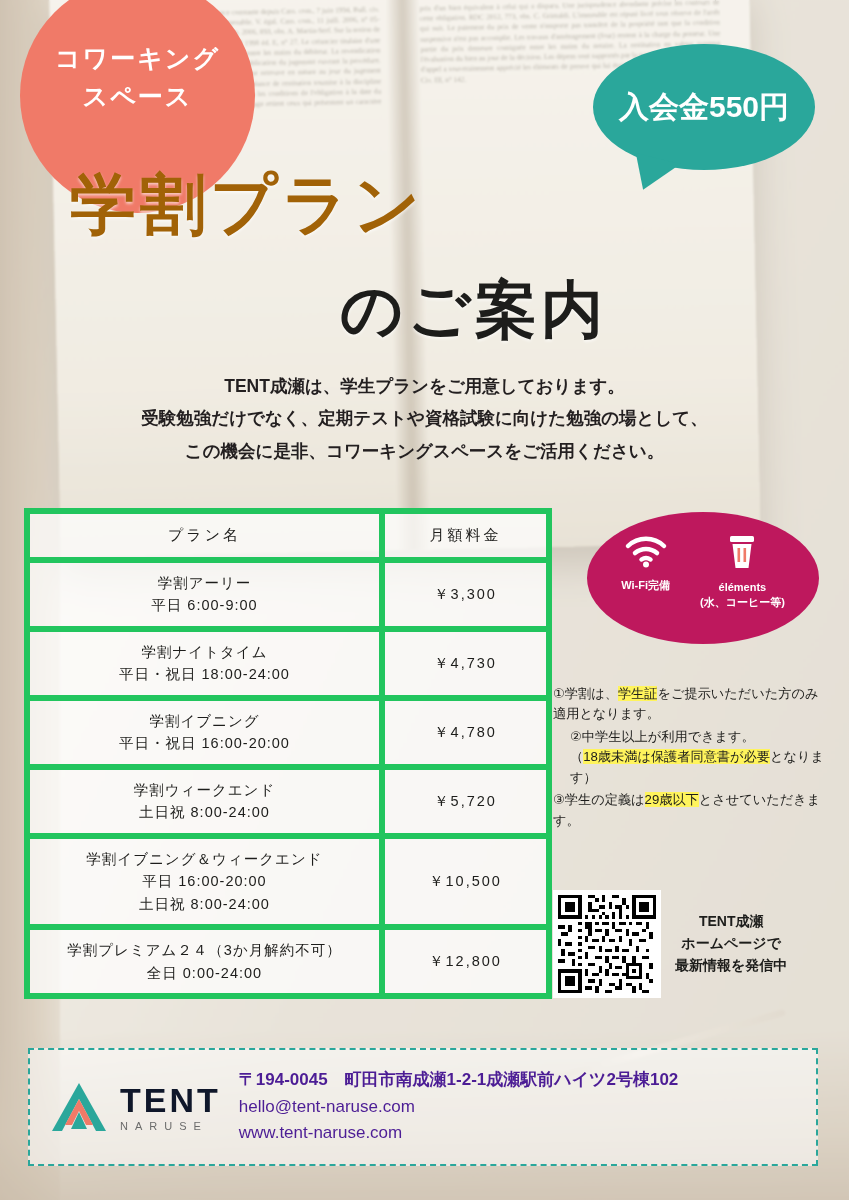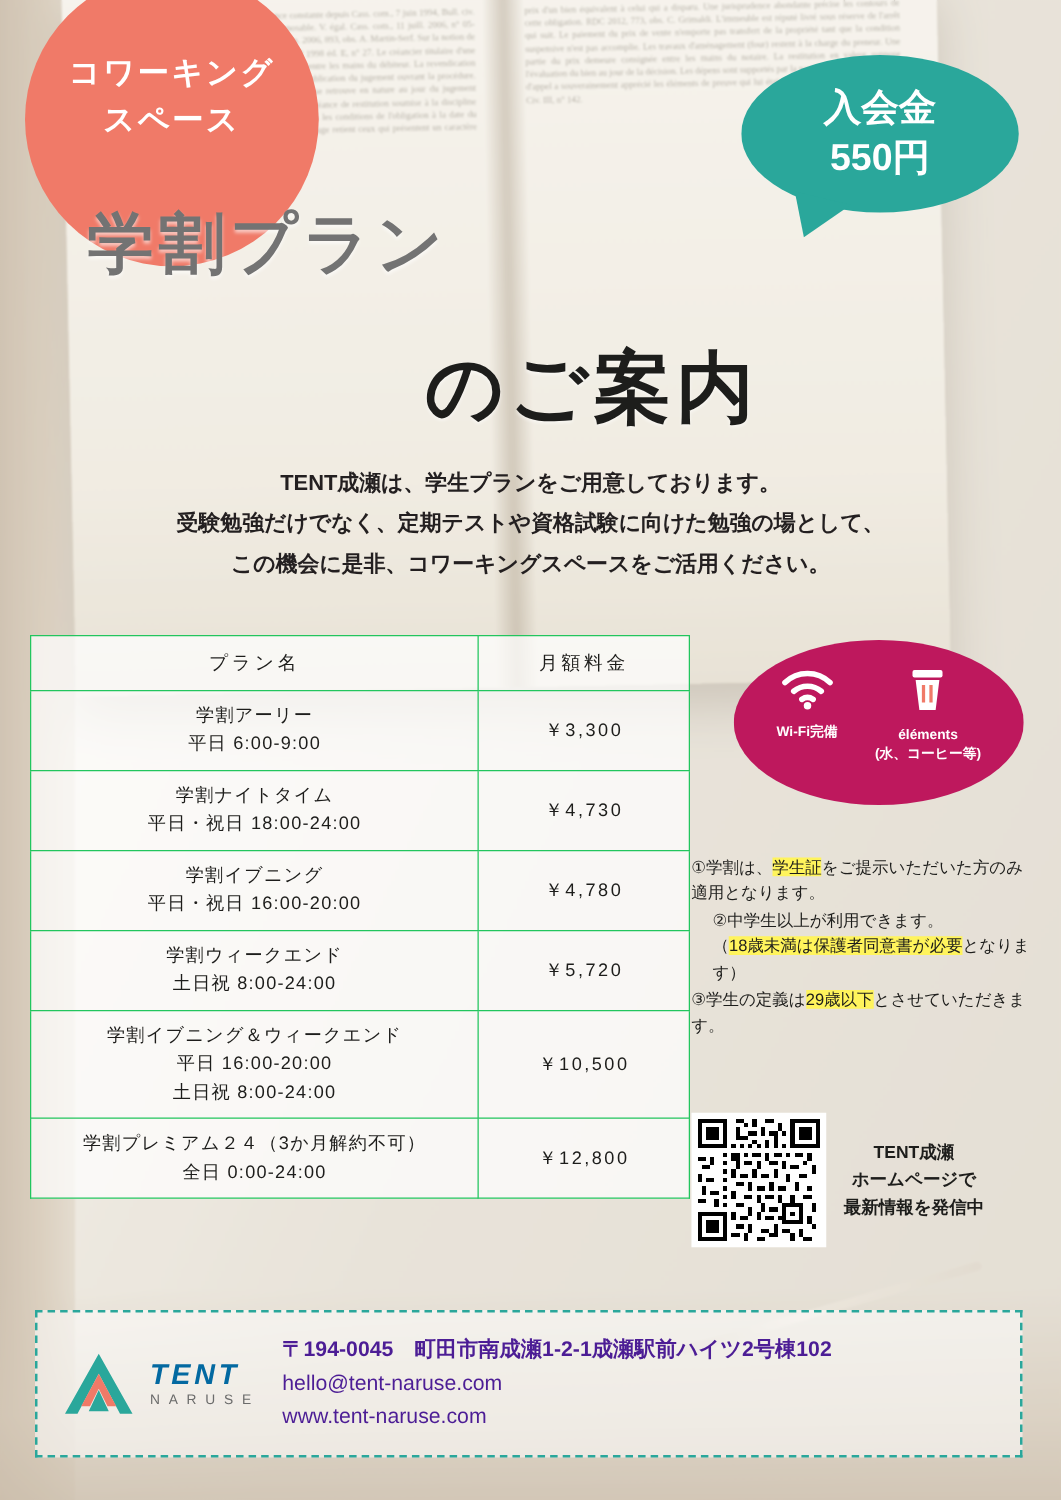--- a/index.html
+++ b/index.html
@@ -101,45 +101,45 @@
     line-height: 1.5;
   }
   .balloon {
     position: absolute;
     right: 34px; top: 44px;
     width: 222px; height: 126px;
     background: #2aa79b;
     border-radius: 50%;
     color: #fff;
     display: flex;
-    flex-direction: column;
+    flex-direction: row;
     align-items: center;
     justify-content: center;
     font-size: 30px;
     font-weight: 700;
     line-height: 1.35;
   }
   .balloon:after {
     content: "";
     position: absolute;
     left: 38px; bottom: -22px;
     width: 0; height: 0;
     border-left: 16px solid transparent;
     border-right: 30px solid transparent;
     border-top: 34px solid #2aa79b;
     transform: rotate(14deg);
   }
 
   .title-main {
     position: absolute;
     left: 70px; top: 160px;
-    font-size: 53px;
+    font-size: 66px;
     font-weight: 700;
     letter-spacing: 4px;
-    color: #737373;
+    color: #a16207;
     text-shadow: 0 2px 3px rgba(255,255,255,.6);
     text-align: right;
   }
   .title-sub {
     position: absolute;
     left: 340px; top: 268px;
     font-size: 62px;
     font-weight: 700;
     letter-spacing: 4px;
     color: #1d1d1b;
@@ -160,21 +160,21 @@
   .plan-table {
     position: absolute;
     left: 24px; top: 508px;
     width: 528px;
     border-collapse: collapse;
     background: rgba(255,255,255,.72);
     font-size: 14.5px;
     color: #1d1d1b;
   }
   .plan-table td, .plan-table th {
-    border: 1px solid #22c55e;
+    border: 6px solid #22c55e;
     text-align: center;
     padding: 9px 4px;
     font-weight: 400;
     letter-spacing: 1px;
   }
   .plan-table th {
     font-weight: 400;
     font-size: 15px;
     letter-spacing: 3px;
     padding: 12px 4px;
@@ -254,25 +254,24 @@
     gap: 18px;
   }
   .logo {
     display: flex;
     align-items: center;
     gap: 10px;
   }
   .logo-mark { width: 62px; height: 56px; }
   .logo-type { line-height: 1; }
   .logo-type .t {
-    font-size: 23px;
+    font-size: 34px;
     font-weight: 700;
     letter-spacing: 3px;
-    color: #0369a1;
-    font-style: italic;
+    color: #0f172a;
   }
   .logo-type .n {
     font-size: 11px;
     letter-spacing: 7px;
     color: #6b6b6b;
     margin-top: 4px;
   }
   .contact {
     font-size: 17px;
     line-height: 1.55;

